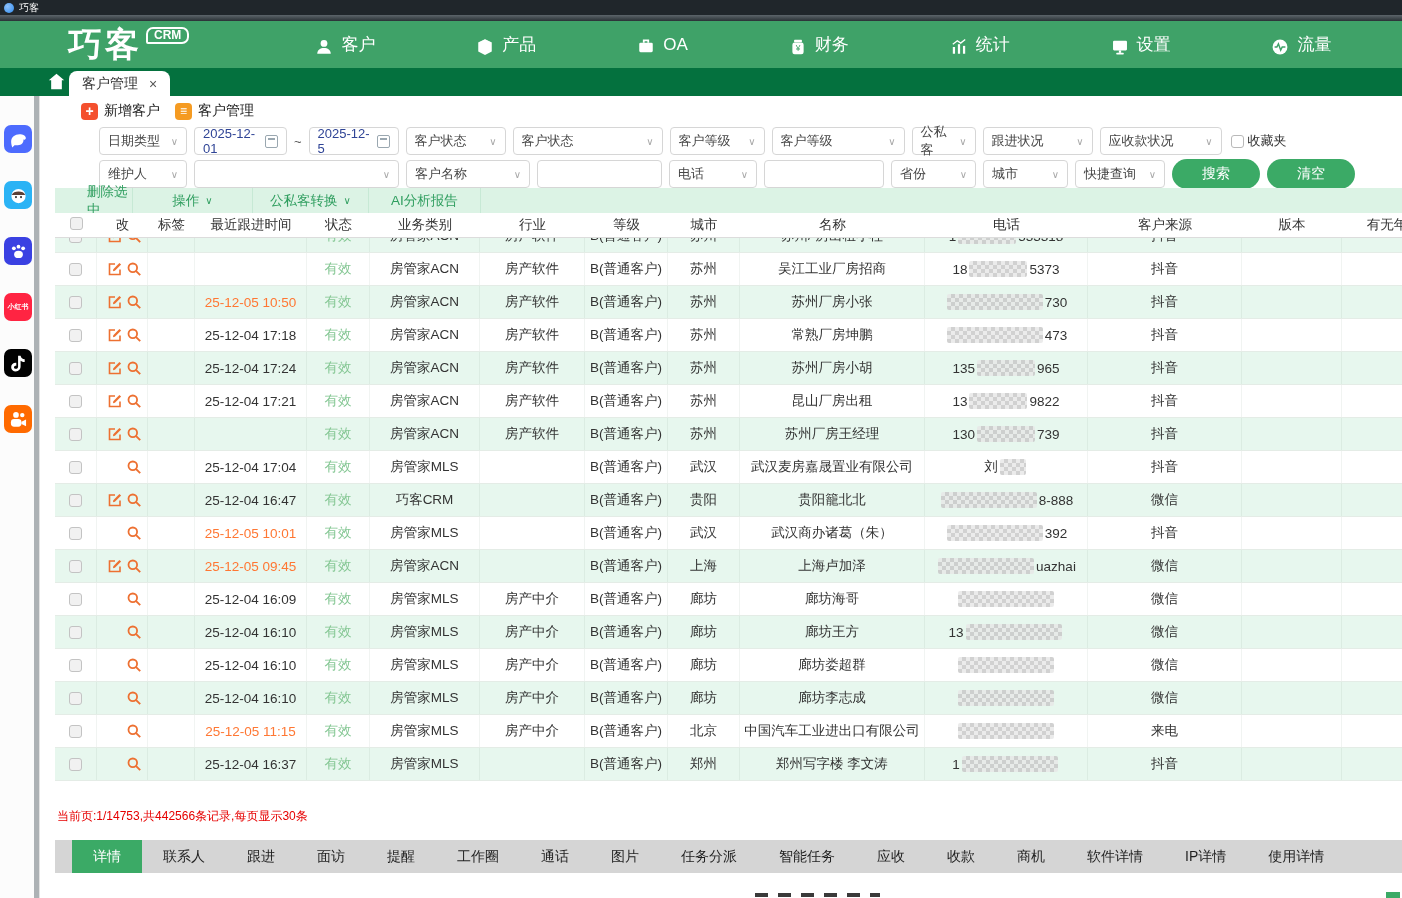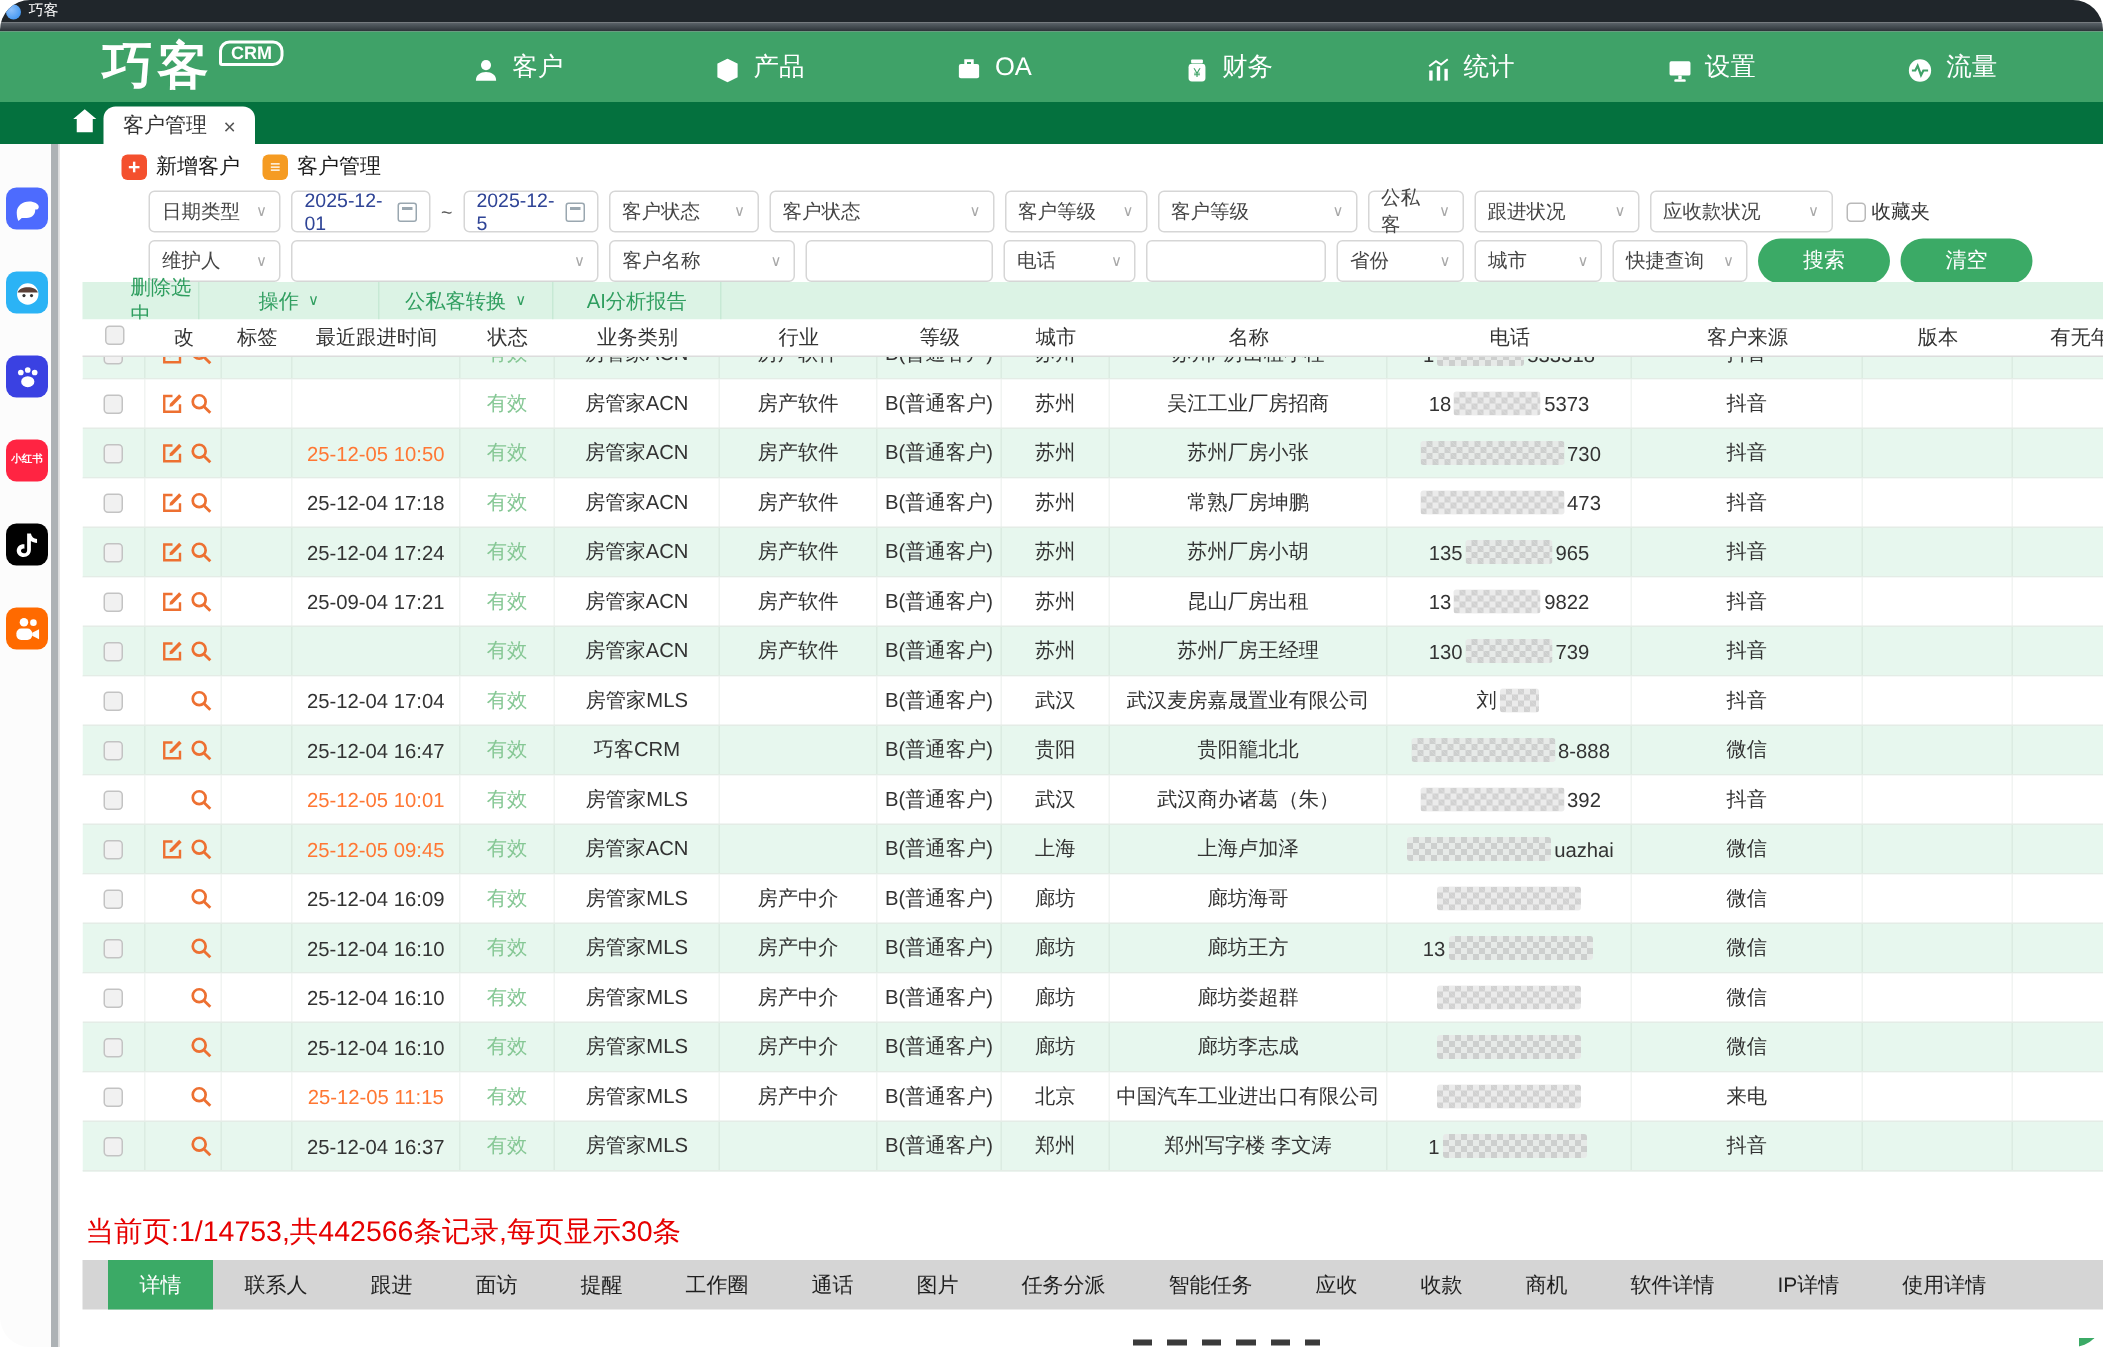--- a/index.html
+++ b/index.html
@@ -1,19 +1,19 @@
 <!DOCTYPE html>
 <html><head>
 <meta charset="utf-8">
 <style>
   * { margin:0; padding:0; box-sizing:border-box; }
   html,body { background:#fff; }
   .screen{
     position:relative; width:1402px; height:898px; background:#fff; overflow:hidden;
-    font-family:"Liberation Sans","DejaVu Sans",sans-serif;border-radius:20px; -webkit-font-smoothing:antialiased;
+    font-family:"Liberation Sans","DejaVu Sans",sans-serif; -webkit-font-smoothing:antialiased;
   }
   
   .titlebar{position:absolute;left:0;top:0;right:0;height:15px;background:#20262b;display:flex;align-items:center;gap:5px;padding:0 4px;}
   .tb-appicon{width:10px;height:10px;border-radius:50%;background:radial-gradient(circle at 35% 35%,#8fc1fa,#2e8cf0);}
   .tb-title{color:#fff;font-size:10px;line-height:10px;}
   .titlebar-shade{position:absolute;left:0;top:15px;right:0;height:6px;background:linear-gradient(#5c646a,#2a3136);}
   
   .navbar{position:absolute;left:0;top:21px;right:0;height:47px;background:#3fa268;}
   .logo-wrap{position:absolute;left:68px;top:3px;display:flex;align-items:flex-start;}
   .logo{color:#fff;font-size:34px;font-weight:bold;letter-spacing:3px;line-height:40px;}
@@ -69,21 +69,21 @@
   .rico{width:16px;height:16px;display:inline-flex;cursor:pointer;}
   .rico svg{width:16px;height:16px;}
   .cb{width:13px;height:13px;border:1px solid #c3c3c3;border-radius:3px;background:#f1f1f1;cursor:pointer;}
   .time.hl{color:#ff7733;}
   .status{color:#85c794;}
   .blur{display:inline-block;height:16px;vertical-align:middle;border-radius:2px;margin:0 2px;
     background-image:linear-gradient(45deg,#c9c9c9 25%,transparent 25%,transparent 75%,#c9c9c9 75%),linear-gradient(45deg,#c9c9c9 25%,#e8e8e8 25%,#e8e8e8 75%,#c9c9c9 75%);
     background-size:8px 8px;background-position:0 0,4px 4px;opacity:.85;}
   .w-n{width:26px;} .w-m{width:58px;} .w-w{width:96px;}
   
-  .pagination{position:absolute;left:17px;top:712px;color:#e60000;font-size:19px;text-align:center;}
+  .pagination{position:absolute;left:17px;top:712px;color:#e60000;font-size:12px;text-align:center;}
   .bottomtabs{position:absolute;left:15px;top:744px;right:0;height:33px;background:#d5d5d5;display:flex;padding-left:17px;}
   .bt{padding:0 21px;line-height:33px;font-size:14px;color:#1f1f1f;cursor:pointer;white-space:nowrap;}
   .bt.active{background:#3baa66;color:#fff;}
   .frag-text{position:absolute;left:715px;top:797px;width:125px;height:4px;overflow:hidden;background:repeating-linear-gradient(90deg,#3a3a3a 0 13px,transparent 13px 23px);}
   .frag-green{position:absolute;left:1346px;top:796px;width:14px;height:6px;background:#3baa66;}
 </style>
 </head>
 <body>
 
 <div class="screen">
@@ -531,21 +531,21 @@
                 </svg>
               </span>
               <span class="rico">
                 <svg viewBox="0 0 16 16">
                   <circle cx="6.8" cy="6.8" r="4.3" stroke="#ed7031" stroke-width="1.8" fill="none"></circle>
                   <path d="M10.1 10.1L14.2 14.2" stroke="#ed7031" stroke-width="1.9"></path>
                 </svg>
               </span>
             </div>
             <div class="td"></div>
-            <div class="td time">25-09-04 17:21</div>
+            <div class="td time">25-12-04 17:21</div>
             <div class="td status">有效</div>
             <div class="td">房管家ACN</div>
             <div class="td">房产软件</div>
             <div class="td">B(普通客户)</div>
             <div class="td">苏州</div>
             <div class="td">昆山厂房出租</div>
             <div class="td">13<span class="blur w-m"></span>9822</div>
             <div class="td">抖音</div>
             <div class="td"></div>
             <div class="td"></div>

